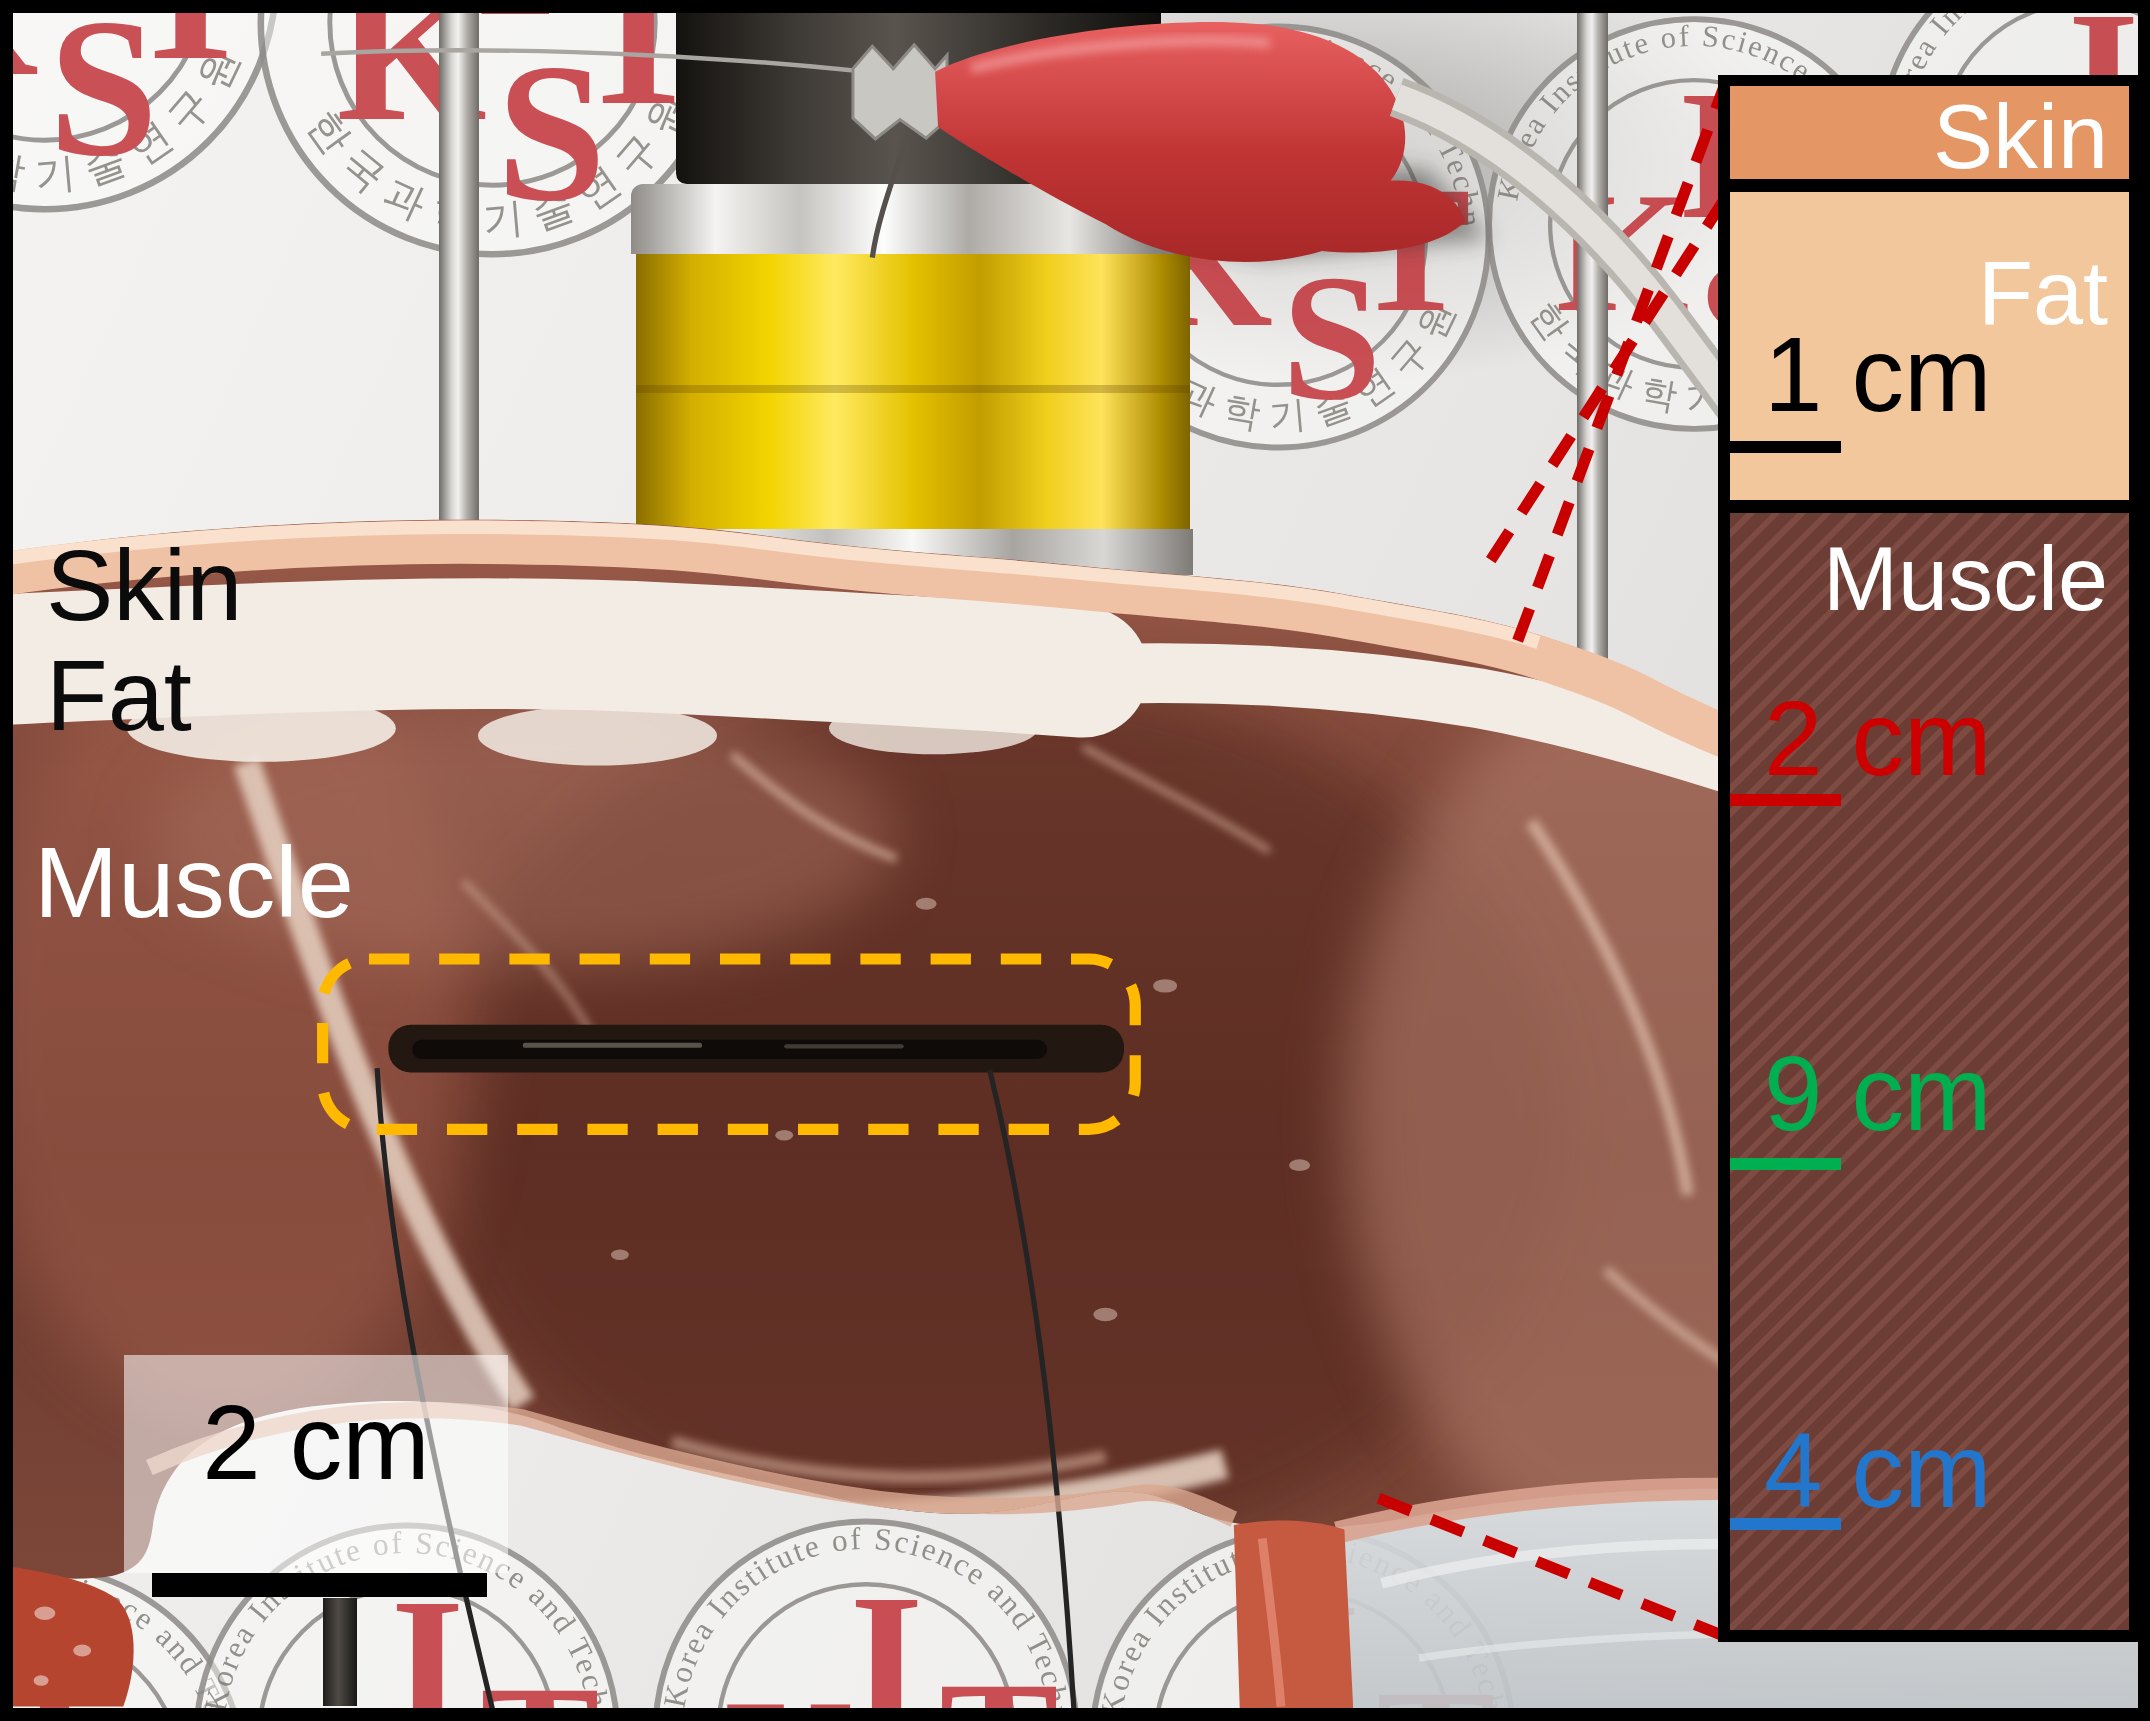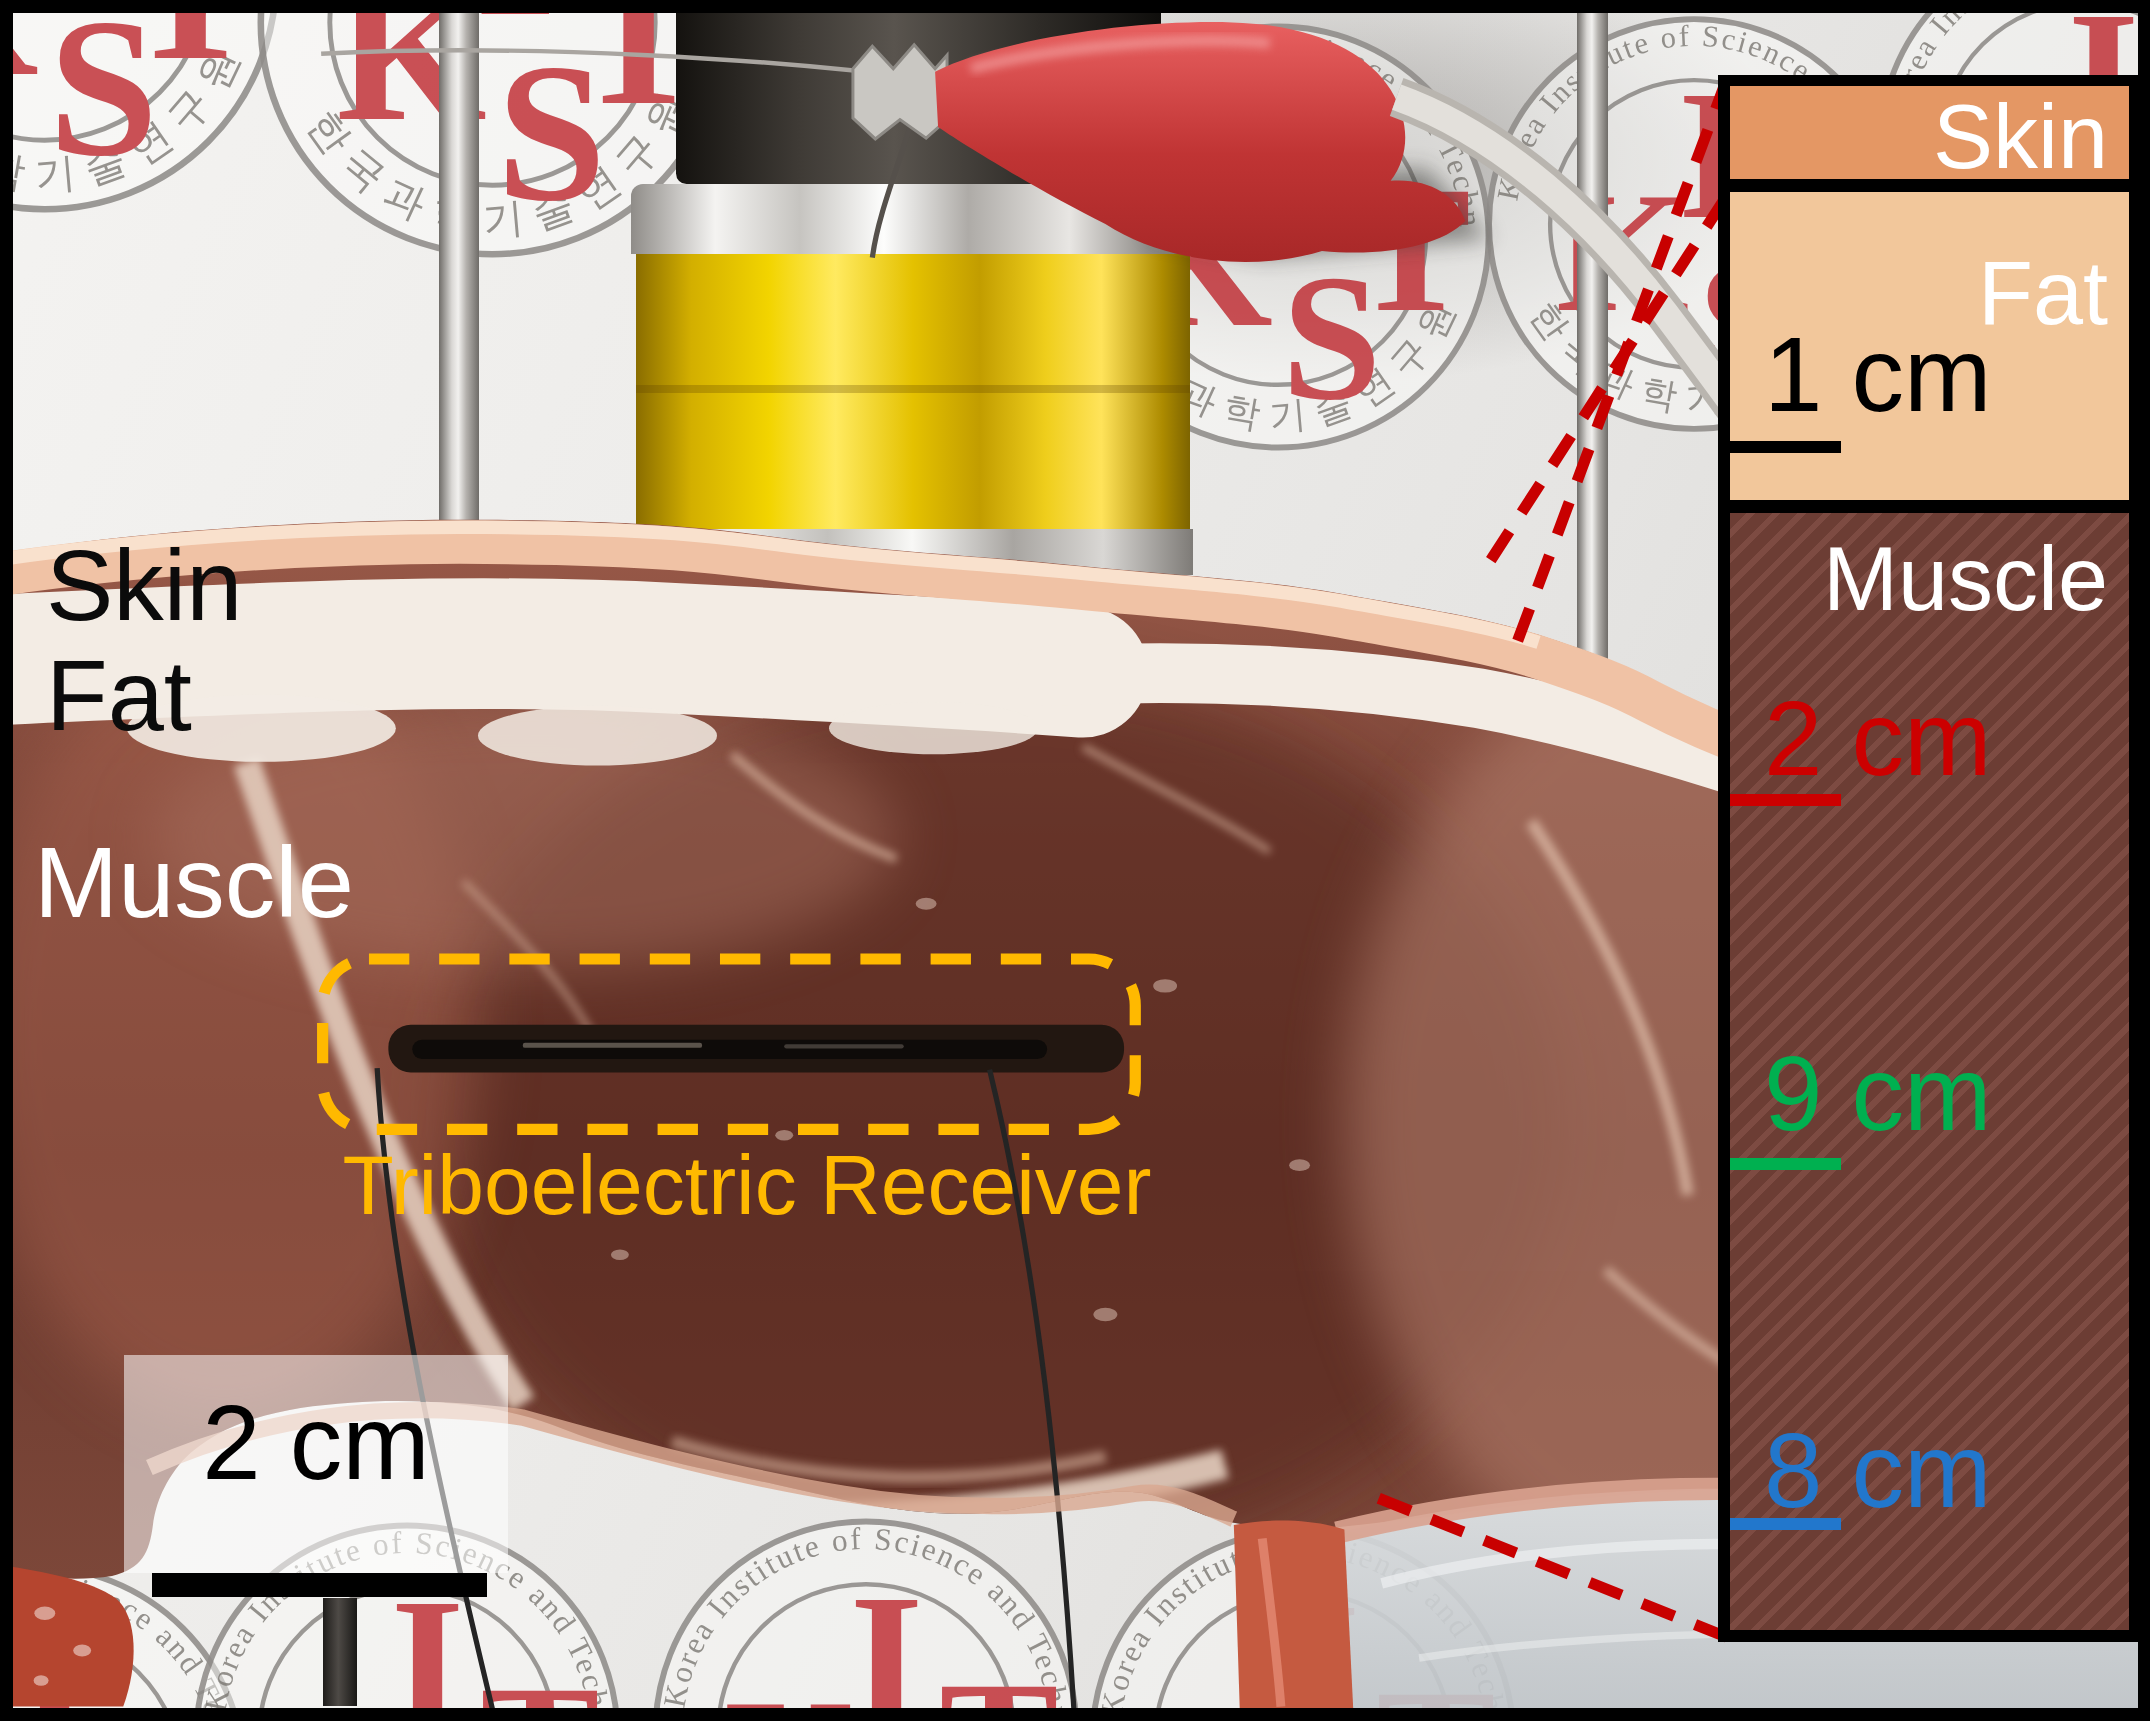--- a/index.html
+++ b/index.html
@@ -346,21 +346,20 @@
       <path stroke="#C80000" d="M1996,750 L2312,262" style="stroke: rgb(200, 0, 0);"></path>
       <path stroke="#C80000" d="M1846,2006 L2312,2192" style="stroke: rgb(200, 0, 0);"></path>
     </g>
 
     <rect x="432" y="1284" width="1088" height="228" rx="62" fill="none" stroke="#FFB900" stroke-width="15" stroke-dasharray="54 40" style="stroke: rgb(255, 185, 0);"></rect>
   </svg>
 
   <div class="abs photo-label lbl-skin" style="left:46px;top:532px;">Skin</div>
   <div class="abs photo-label lbl-fat" style="left:46px;top:642px;">Fat</div>
   <div class="abs photo-label lbl-muscle" style="left:34px;top:829px;">Muscle</div>
-  <div class="abs photo-label lbl-receiver" style="left: 284px; top: 1141px; width: 926px; color: rgb(255, 185, 0);">Triboelectric Receiver</div>
 
   <div class="abs scalebox" style="left:124px;top:1355px;width:384px;height:218px;">
     <div class="abs scaletext" style="top:28px;">2 cm</div>
   </div>
   <div class="abs scalebar" style="left:152px;top:1573px;width:335px;height:24px;"></div>
 
   <div class="abs schematic">
     <div class="schem-inner">
       <div class="schem-layer layer-skin" style="background-color: rgb(228, 151, 100);">
         <div class="schem-label" style="top: 6px; color: rgb(255, 255, 255);">Skin</div>
@@ -376,20 +375,20 @@
 
       <div class="depth-label" style="top: 236px; color: rgb(0, 0, 0);">1 cm</div>
       <div class="depth-bar" style="top: 355px; background-color: rgb(0, 0, 0);"></div>
 
       <div class="depth-label" style="top: 600px; color: rgb(204, 0, 0);">2 cm</div>
       <div class="depth-bar" style="top: 708px; background-color: rgb(204, 0, 0);"></div>
 
       <div class="depth-label" style="top: 955px; color: rgb(0, 176, 80);">9 cm</div>
       <div class="depth-bar" style="top: 1072px; background-color: rgb(0, 176, 80);"></div>
 
-      <div class="depth-label" style="top: 1332px; color: rgb(34, 119, 204);">8 cm</div>
+      <div class="depth-label" style="top: 1332px; color: rgb(34, 119, 204);">4 cm</div>
       <div class="depth-bar" style="top: 1432px; background-color: rgb(34, 119, 204);"></div>
     </div>
   </div>
 
   <div class="abs frame"></div>
 </div>
 
 
 </body></html>

